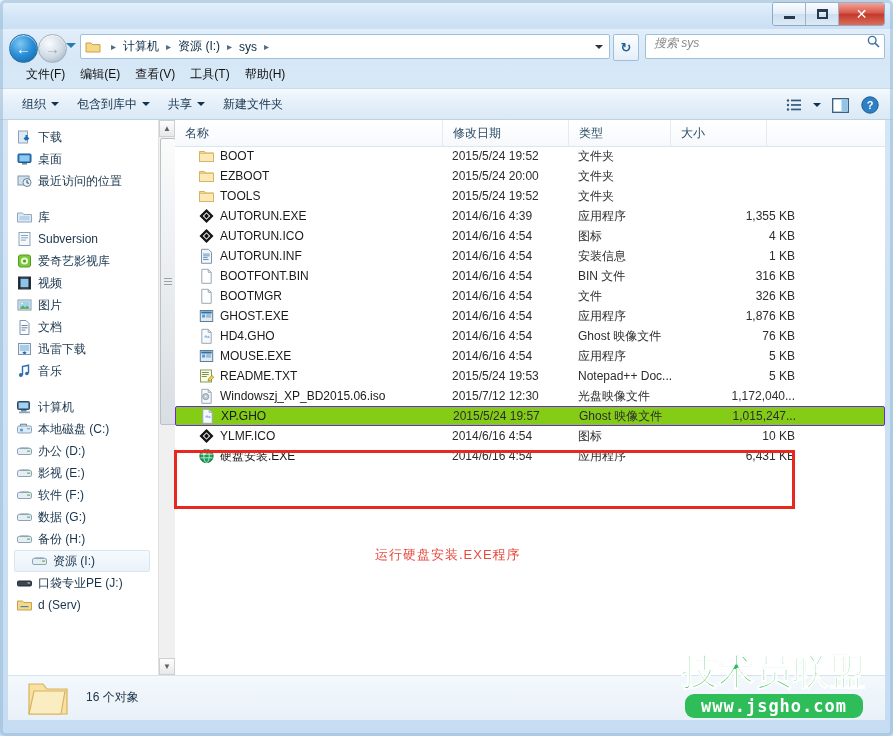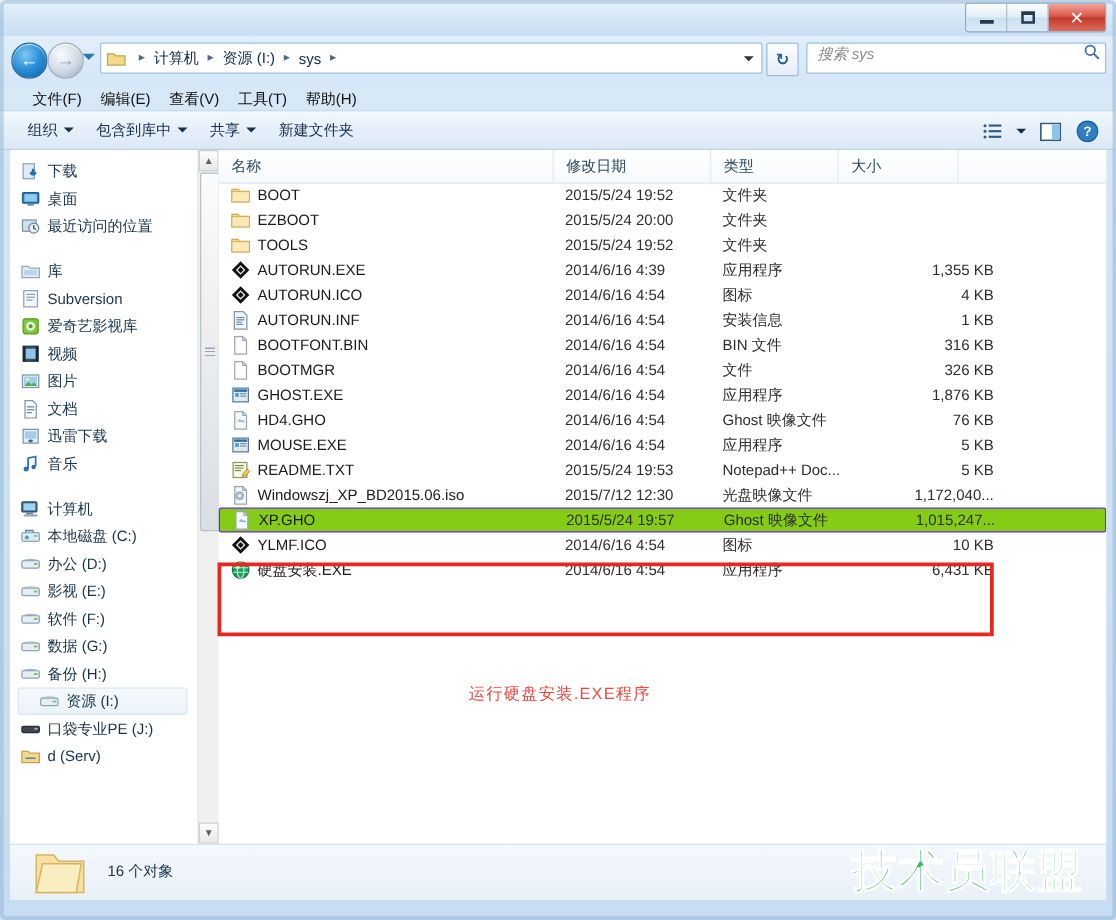--- a/index.html
+++ b/index.html
@@ -79,21 +79,21 @@
   #searchbox {
     position:absolute; left:645px; top:5px; width:240px; height:25px;
     background:#fff; border:1px solid #9dc0dd; border-radius:2px;
     display:flex; align-items:flex-start; box-sizing:border-box;
   }
   #searchtext { font-size:12px; color:#8a8a8a; font-style:italic; padding-left:8px; flex:1; }
   #searchicon { width:22px; text-align:center; color:#3d72a4; font-size:14px; }
   
   #menubar {
     position:absolute; left:0; top:66px; width:893px; height:22px;
-    display:flex; align-items:flex-end; padding-left:26px; box-sizing:border-box;
+    display:flex; align-items:flex-start; padding-left:26px; box-sizing:border-box;
   }
   .menuitem { font-size:12px; color:#101010; margin-right:15px; white-space:nowrap; }
   
   #toolbar {
     position:absolute; left:0; top:88px; width:893px; height:32px;
     background: linear-gradient(180deg,#f4f9fd 0%,#e4eff9 50%,#dbe9f6 100%);
     border-top:1px solid #c8dcee; border-bottom:1px solid #bcd2e6;
     display:flex; align-items:center; padding-left:22px; box-sizing:border-box;
   }
   .tbitem { font-size:12px; color:#15324d; margin-right:18px; white-space:nowrap; display:flex; align-items:center;}
@@ -137,21 +137,21 @@
   #listpane { position:absolute; left:167px; top:0; width:710px; height:555px; background:#fff; }
   #colhdr { position:absolute; left:0; top:0; width:710px; height:26px;
     background: linear-gradient(180deg,#ffffff,#f6f9fc);
     border-bottom:1px solid #dde6ee; }
   .colcell { position:absolute; top:0; height:26px; display:flex; align-items:center;
     font-size:12px; color:#2b4a63; padding-left:10px; box-sizing:border-box;
     border-right:1px solid #e3eaf1; }
   #rows { position:absolute; left:0; top:26px; width:710px; }
   .row { position:relative; height:20px; display:flex; align-items:center; font-size:12px; color:#1a1a1a; }
   .row.focus { border:1px solid #6d28d9; border-radius:2px; height:18px; background:#84cc16; }
-  .cname { position:absolute; left:9px; display:flex; align-items:center; white-space:nowrap; }
+  .cname { position:absolute; left:23px; display:flex; align-items:center; white-space:nowrap; }
   .cdate { position:absolute; left:277px; color:#2d2d2d; white-space:nowrap; }
   .ctype { position:absolute; left:403px; color:#2d2d2d; white-space:nowrap; }
   .csize { position:absolute; left:505px; width:115px; text-align:right; color:#2d2d2d; white-space:nowrap; }
   .ficon { width:16px; height:16px; margin-right:6px; flex:0 0 auto; display:block; }
   
   #redbox { position:absolute; left:174px; top:450px; width:621px; height:59px;
     border:3px solid #e8281e; box-sizing:border-box; pointer-events:none; }
   #redcaption { position:absolute; left:375px; top:546px; font-size:13px;
     color:#e8493f; white-space:nowrap; letter-spacing:1px; }
   
@@ -712,16 +712,17 @@
       <svg width="44" height="40" viewBox="0 0 44 40">
         <path d="M3 6h14l4 5h20v25H3z" fill="#f7e0a0" stroke="#d7b45e" stroke-width="1.2"></path>
         <path d="M8 13h31l-4 23H3z" fill="#fbedc2" stroke="#d7b45e" stroke-width="1.2"></path>
       </svg>
     </span>
     <span id="statustext">16 个对象</span>
   </div>
 
   <div id="watermark">
     <div id="wmtop" style="color: rgb(46, 189, 89);">技术员联盟</div>
+    <div><span id="wmbot" style="background: rgb(46, 189, 89);">www.jsgho.com</span></div>
   </div>
 
   <div id="winborder"></div>
 </div>
 
 </body></html>

